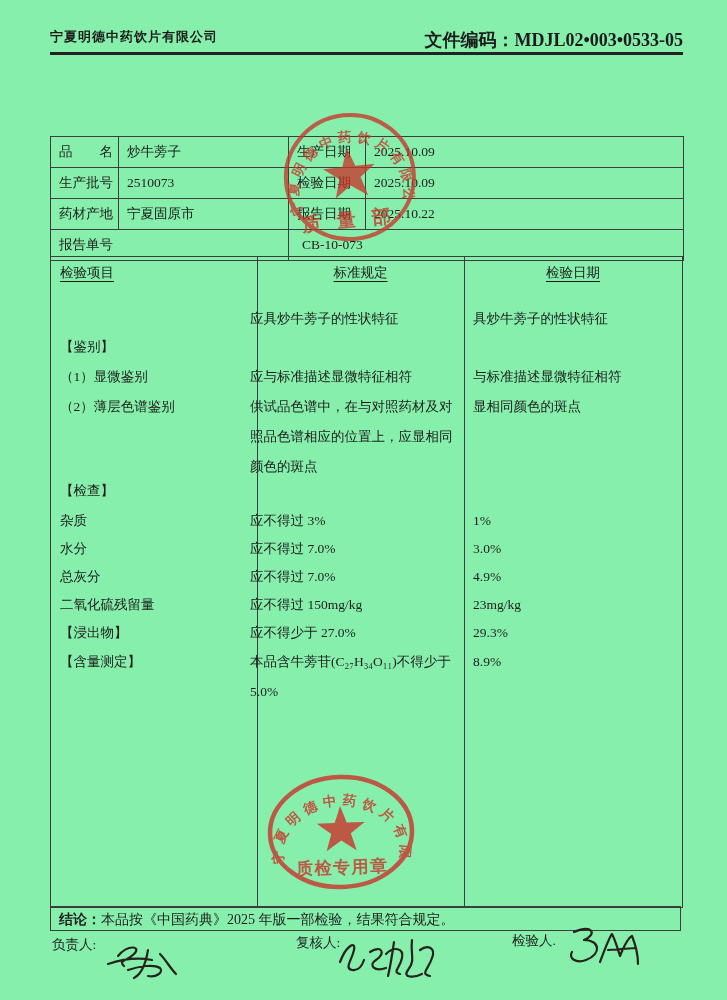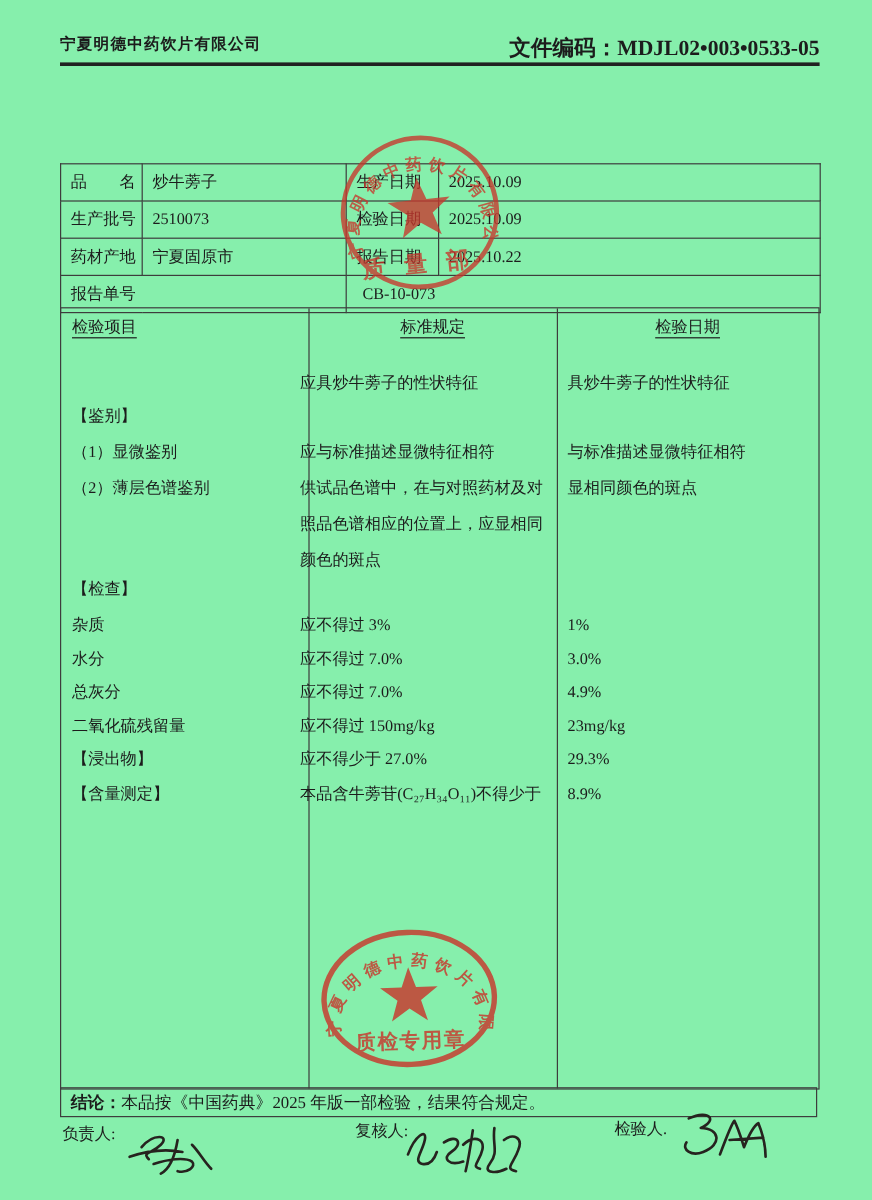--- a/index.html
+++ b/index.html
@@ -107,20 +107,21 @@
     <div class="mline c2" style="top:110px">应与标准描述显微特征相符</div>
     <div class="mline c2" style="top:140px">供试品色谱中，在与对照药材及对</div>
     <div class="mline c2" style="top:170px">照品色谱相应的位置上，应显相同</div>
     <div class="mline c2" style="top:200px">颜色的斑点</div>
     <div class="mline c2" style="top:254px">应不得过 3%</div>
     <div class="mline c2" style="top:282px">应不得过 7.0%</div>
     <div class="mline c2" style="top:310px">应不得过 7.0%</div>
     <div class="mline c2" style="top:338px">应不得过 150mg/kg</div>
     <div class="mline c2" style="top:366px">应不得少于 27.0%</div>
     <div class="mline c2" style="top:395px">本品含牛蒡苷(C₂₇H₃₄O₁₁)不得少于</div>
+    <div class="mline c2" style="top:425px">5.0%</div>
 
     <div class="mline c3" style="top:52px">具炒牛蒡子的性状特征</div>
     <div class="mline c3" style="top:110px">与标准描述显微特征相符</div>
     <div class="mline c3" style="top:140px">显相同颜色的斑点</div>
     <div class="mline c3" style="top:254px">1%</div>
     <div class="mline c3" style="top:282px">3.0%</div>
     <div class="mline c3" style="top:310px">4.9%</div>
     <div class="mline c3" style="top:338px">23mg/kg</div>
     <div class="mline c3" style="top:366px">29.3%</div>
     <div class="mline c3" style="top:395px">8.9%</div>

